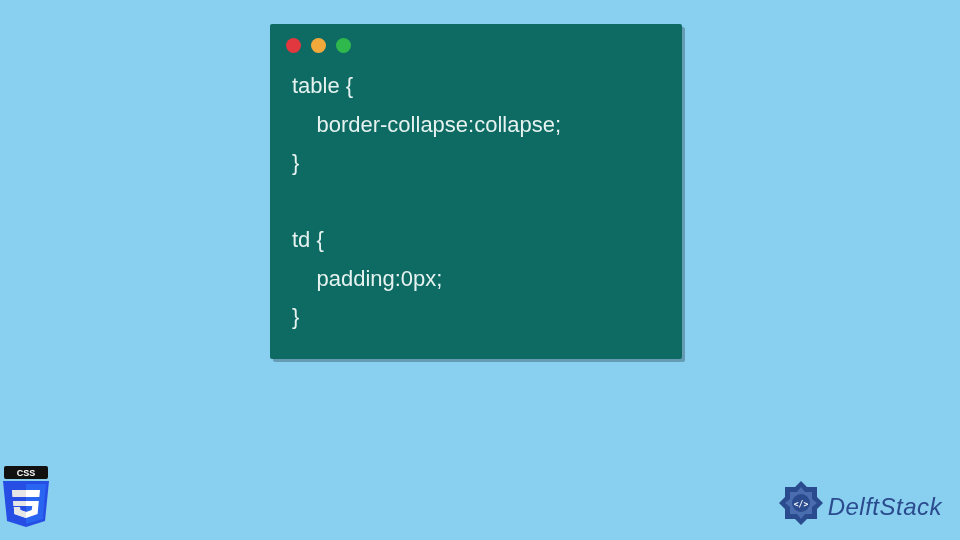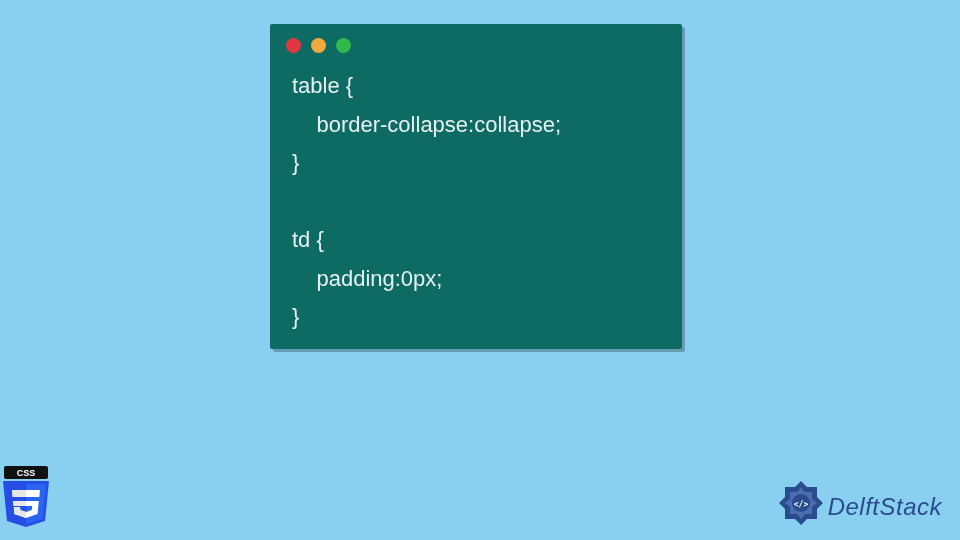--- a/index.html
+++ b/index.html
@@ -12,21 +12,21 @@
     overflow: hidden;
   }
   .code-window {
     position: absolute;
     left: 270px;
     top: 24px;
     width: 412px;
     background: #0e6b63;
     border-radius: 2px;
     box-shadow: 3px 3px 0 rgba(0,0,0,0.25);
-    padding-bottom: 6px;
+    padding-bottom: 16px;
   }
   .titlebar {
     display: flex;
     align-items: center;
     gap: 10px;
     padding: 14px 16px 8px 16px;
   }
   .dot {
     width: 15px;
     height: 15px;

